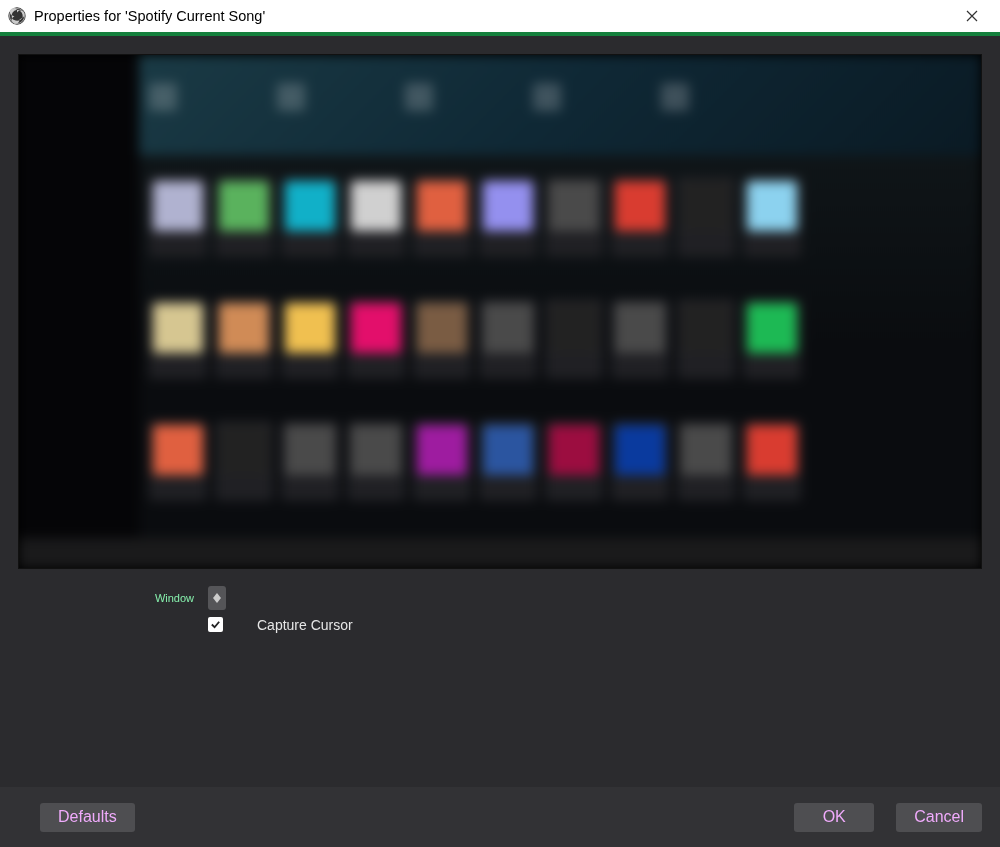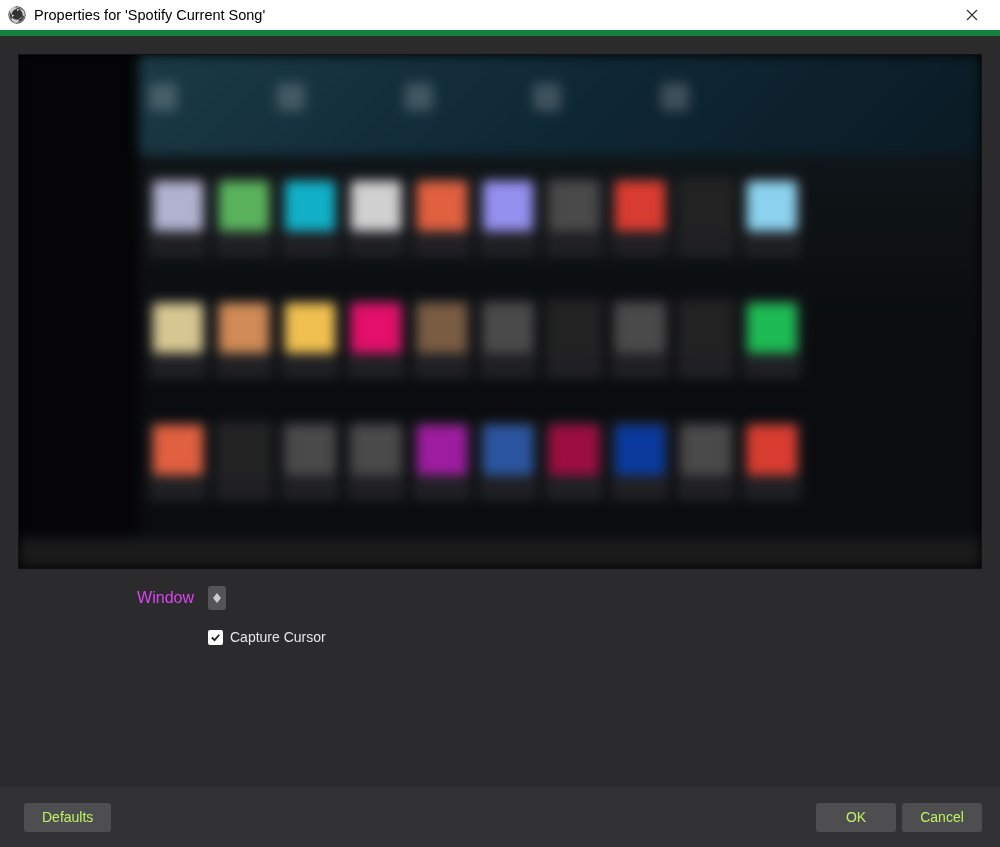--- a/index.html
+++ b/index.html
@@ -7,21 +7,21 @@
   width: 1000px; height: 847px;
   background: #2b2b2e;
   font-family: "Segoe UI", Arial, sans-serif;
   color: #ddd; font-size: 14px;
   overflow: hidden; position: relative;
 }
 .titlebar {
   height: 36px; background: #fff;
   display: flex; align-items: center;
   padding: 0 8px; color: #000;
-  border-bottom: 6px solid #15803d;
+  border-bottom: 4px solid #15803d;
 }
 .titlebar .obs-icon {
   width: 18px; height: 18px; margin-right: 8px;
 }
 .titlebar .title { font-size: 14.5px; }
 .titlebar .spacer { flex: 1; }
 .titlebar .close {
   width: 40px; height: 36px;
   display: flex; align-items: center; justify-content: center;
   color: #333; font-size: 15px;
@@ -71,65 +71,65 @@
 .top-thumb { width: 28px; height: 28px; background: rgba(255,255,255,0.2); border-radius: 3px; }
 
 
 .form { margin-top: 14px; }
 .form-row {
   display: flex; align-items: center;
   height: 30px; margin-bottom: 4px;
 }
 .form-label {
   width: 188px; text-align: right;
-  padding-right: 12px; color: #d946ef;
-  font-size: 16px;
+  padding-right: 12px; color: #86efac;
+  font-size: 11px;
 }
 .form-select {
   flex: 1; height: 24px;
   background: #4a4a4d;
   border: none; border-radius: 3px;
   color: #e6e6e6; font-size: 14px;
   padding: 0 8px; display: flex; align-items: center;
   position: relative;
 }
 .spinner {
   width: 18px; height: 24px;
   background: #555558; margin-left: 2px;
   border-radius: 3px;
   display: flex; flex-direction: column;
   align-items: center; justify-content: center;
 }
 .spinner svg { width: 8px; height: 5px; fill: #ccc; display: block; }
 .checkbox-row {
-  display: flex; align-items: flex-end;
-  padding-left: 190px; height: 28px;
+  display: flex; align-items: flex-start;
+  padding-left: 190px; height: 28px; gap: 27px;
 }
 .checkbox {
   width: 15px; height: 15px;
   background: #fff; border-radius: 2px;
   margin-right: 7px; position: relative;
   display: inline-flex; align-items: center; justify-content: center;
 }
 .checkbox svg { width: 11px; height: 11px; }
 .check-label { color: #e6e6e6; font-size: 14px; }
 
 .footer {
   position: absolute; bottom: 0; left: 0; right: 0;
   height: 60px; padding: 14px 18px;
   display: flex; align-items: center;
   background: #323235;
 }
 .footer .spacer { flex: 1; }
 .btn {
   min-width: 80px; height: 29px;
-  background: #4e4e51; color: #bef264;
+  background: #4e4e51; color: #f0abfc;
   border: none; border-radius: 3px;
-  font-size: 14px; padding: 0 18px;
-  margin-left: 6px; cursor: pointer;
+  font-size: 16px; padding: 0 18px;
+  margin-left: 22px; cursor: pointer;
 }
 
 
 .c1 { background:#b0b2d0 }
 .c2 { background:#5ab25d }
 .c3 { background:#11b0c8 }
 .c4 { background:#d0d0d0 }
 .c5 { background:#e06040 }
 .c6 { background:#9490ef }
 .c7 { background:#4a4a4a }

